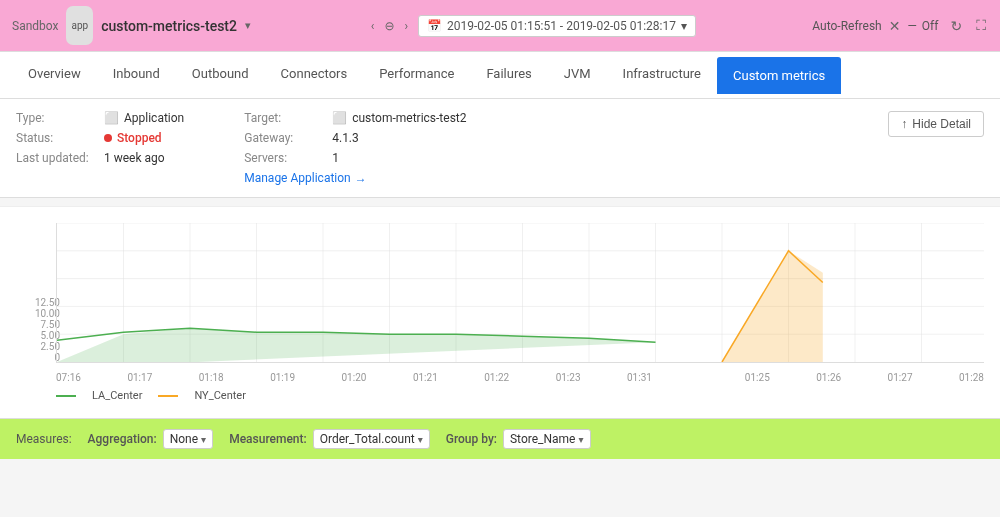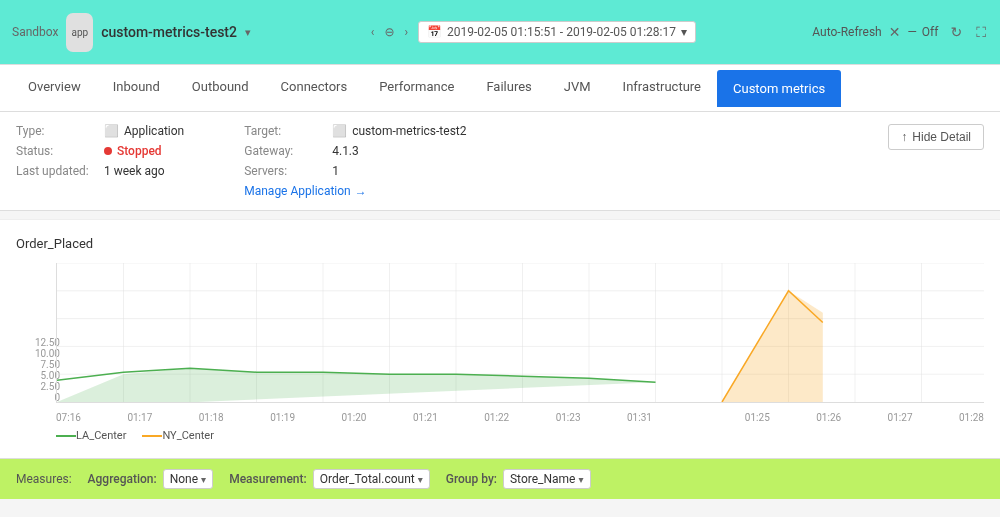--- a/index.html
+++ b/index.html
@@ -1,20 +1,20 @@
 <!DOCTYPE html>
 <html><head>
   <meta charset="utf-8">
   <style>
     * { box-sizing: border-box; margin: 0; padding: 0; }
     body { font-family: -apple-system, BlinkMacSystemFont, 'Segoe UI', Roboto, sans-serif; font-size: 13px; background: #f5f5f5; color: #333; }
 
     .top-bar {
       display: flex; align-items: center; justify-content: space-between;
-      background: #5eead4; border-bottom: 1px solid #ddd; padding: 6px 12px; height: 65px;
+      background: #f9a8d4; border-bottom: 1px solid #ddd; padding: 6px 12px; height: 52px;
     }
     .top-bar-left { display: flex; align-items: center; gap: 8px; }
     .sandbox-label { font-size: 12px; color: #666; }
     .app-badge { background: #e0e0e0; color: #555; font-size: 10px; padding: 14px 5px; border-radius: 7px; }
     .app-name { font-size: 14px; font-weight: 500; color: #333; }
     .dropdown-arrow { color: #666; font-size: 11px; cursor: pointer; }
 
     .top-bar-center { display: flex; align-items: center; gap: 6px; font-size: 12px; color: #555; }
     .nav-arrow { cursor: pointer; color: #666; padding: 2px 4px; }
     .zoom-icon { color: #666; }
@@ -54,21 +54,21 @@
 
     .chart-container { position: relative; width: 100%; height: 160px; }
     .chart-y-labels { position: absolute; left: 12px; top: 0; bottom: 20px; width: 36px; display: flex; flex-direction: column; justify-content: flex-end; align-items: flex-end; }
     .chart-y-label { font-size: 10px; color: #999; padding-right: 4px; }
     .chart-area { position: absolute; left: 40px; right: 0; top: 0; bottom: 20px; border-left: 1px solid #ddd; border-bottom: 1px solid #ddd; }
     .chart-svg { width: 100%; height: 100%; }
     .chart-x-labels { position: absolute; left: 40px; right: 0; bottom: 0; display: flex; justify-content: space-between; }
     .chart-x-label { font-size: 10px; color: #999; }
 
     .chart-legend { display: flex; gap: 16px; margin-top: 6px; padding-left: 40px; }
-    .legend-item { display: flex; align-items: center; gap: 0; font-size: 11px; color: #555; }
+    .legend-item { display: flex; align-items: center; gap: 16px; font-size: 11px; color: #555; }
     .legend-line { width: 20px; height: 2px; }
     .legend-line-green { background: #4caf50; }
     .legend-line-gold { background: #f9a825; }
 
     .measures-bar {
       background: #bef264; border-top: 1px solid #ddd; padding: 10px 16px; display: flex; align-items: center; gap: 16px; font-size: 12px; color: #555;
     }
     .measure-item { display: flex; align-items: center; gap: 6px; }
     .measure-label { color: #555; font-weight: 500; }
     .measure-dropdown { display: flex; align-items: center; gap: 3px; cursor: pointer; color: #333; border: 1px solid #ccc; border-radius: 3px; padding: 2px 6px; background: #fff; }
@@ -164,21 +164,20 @@
       </div>
     </div>
   </div>
   <button class="hide-detail-btn">
     <span>↑</span>
     <span>Hide Detail</span>
   </button>
 </div>
 
 <div class="chart-section">
-  <div class="chart-title">Order_Placed</div>
   <div class="chart-container">
     <div class="chart-y-labels">
       <span class="chart-y-label">12.50</span>
       <span class="chart-y-label">10.00</span>
       <span class="chart-y-label">7.50</span>
       <span class="chart-y-label">5.00</span>
       <span class="chart-y-label">2.50</span>
       <span class="chart-y-label">0</span>
     </div>
     <div class="chart-area">

